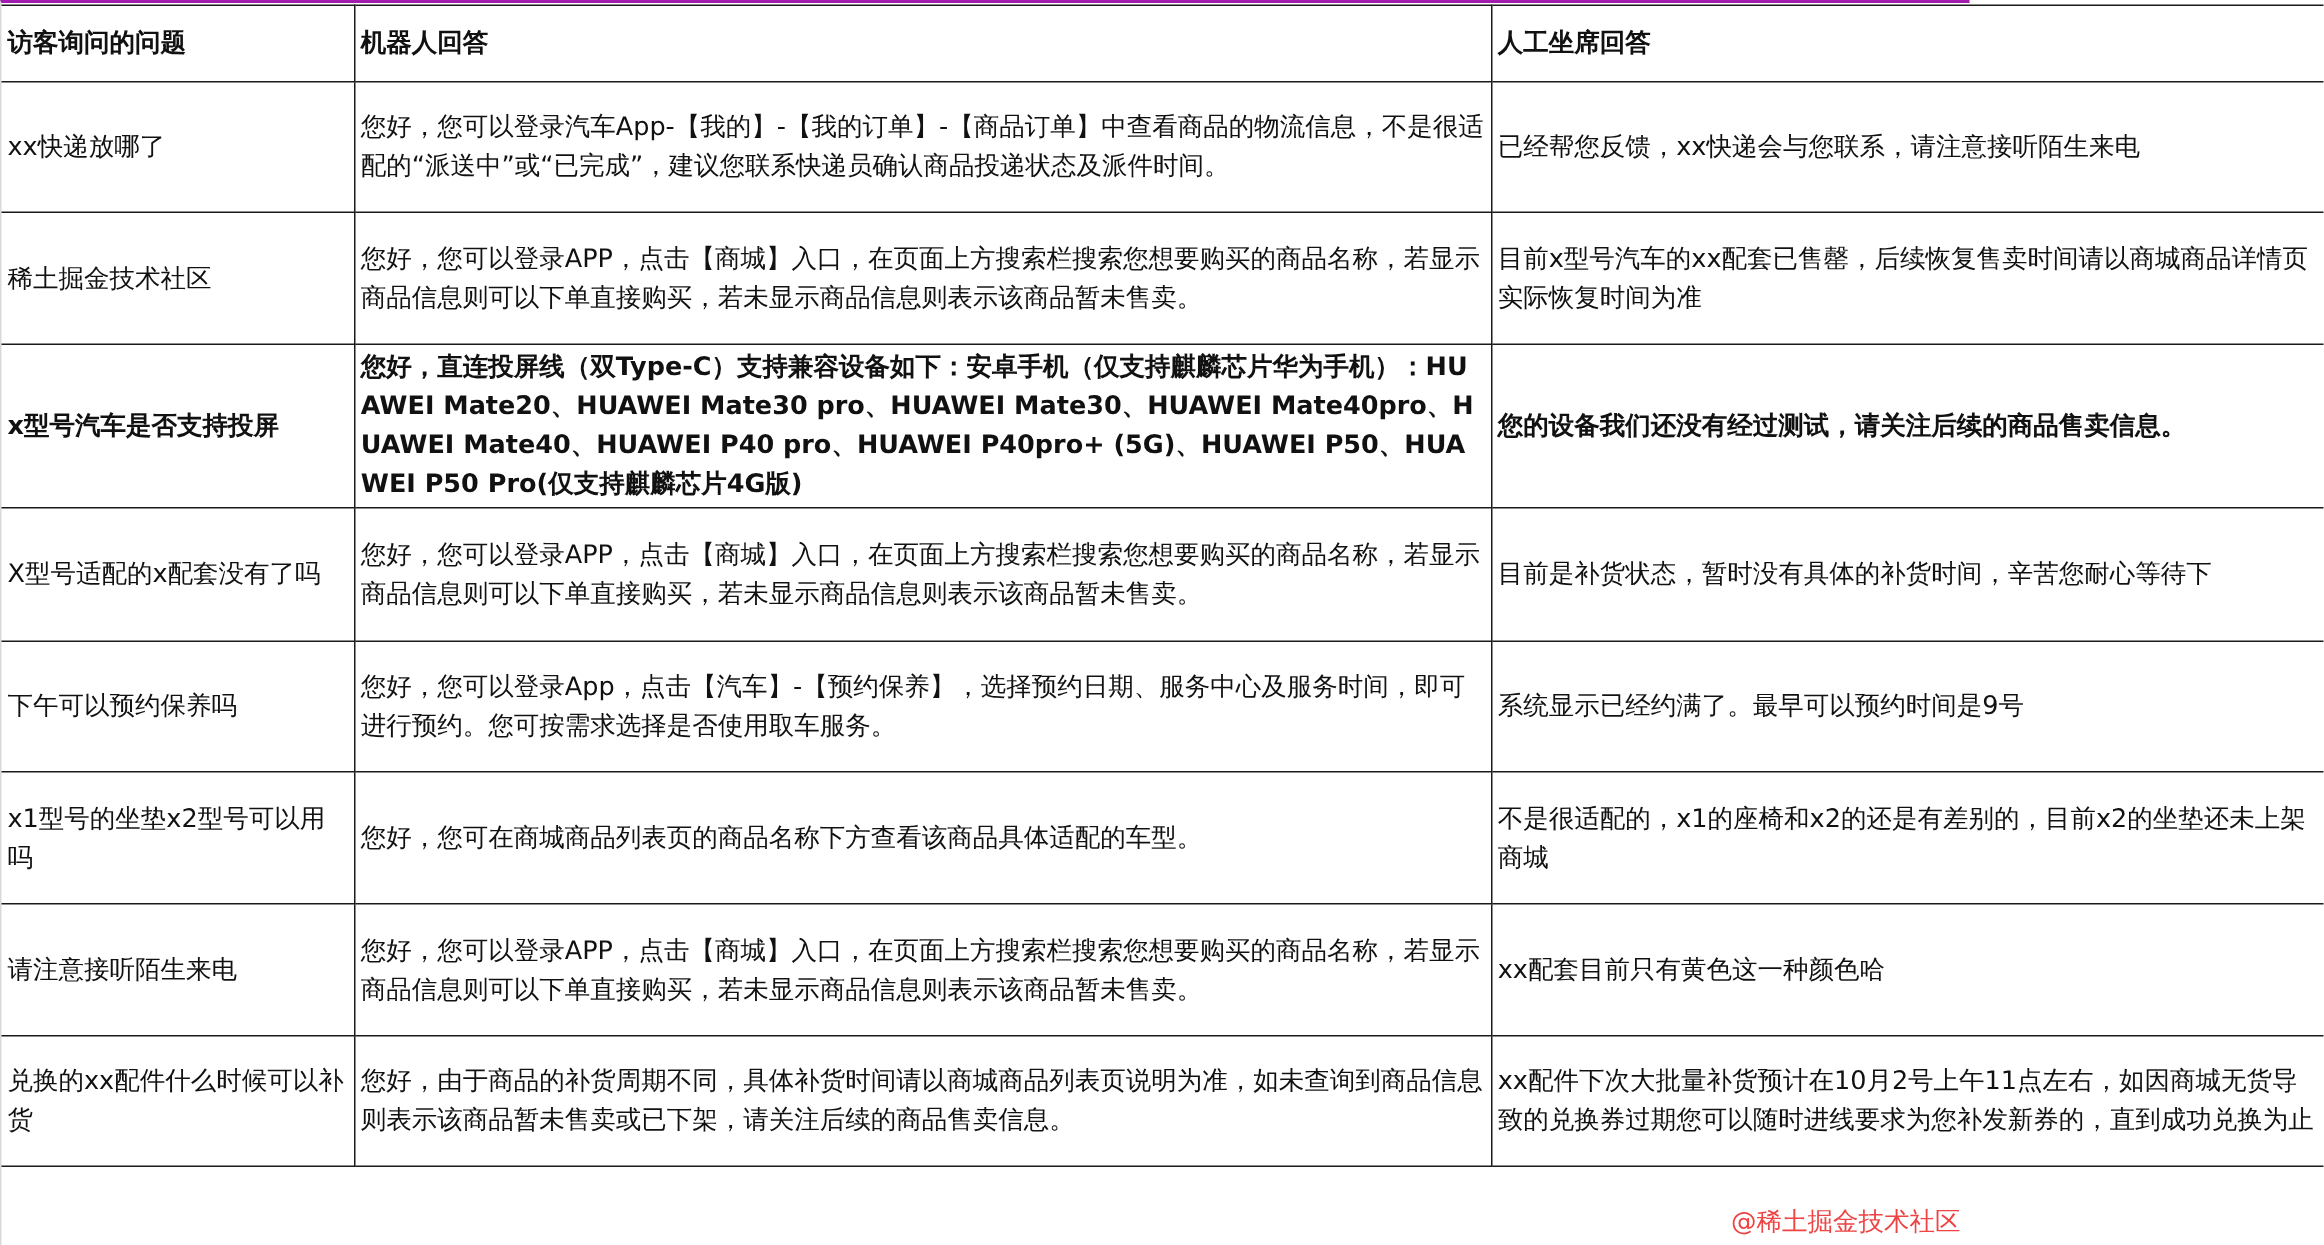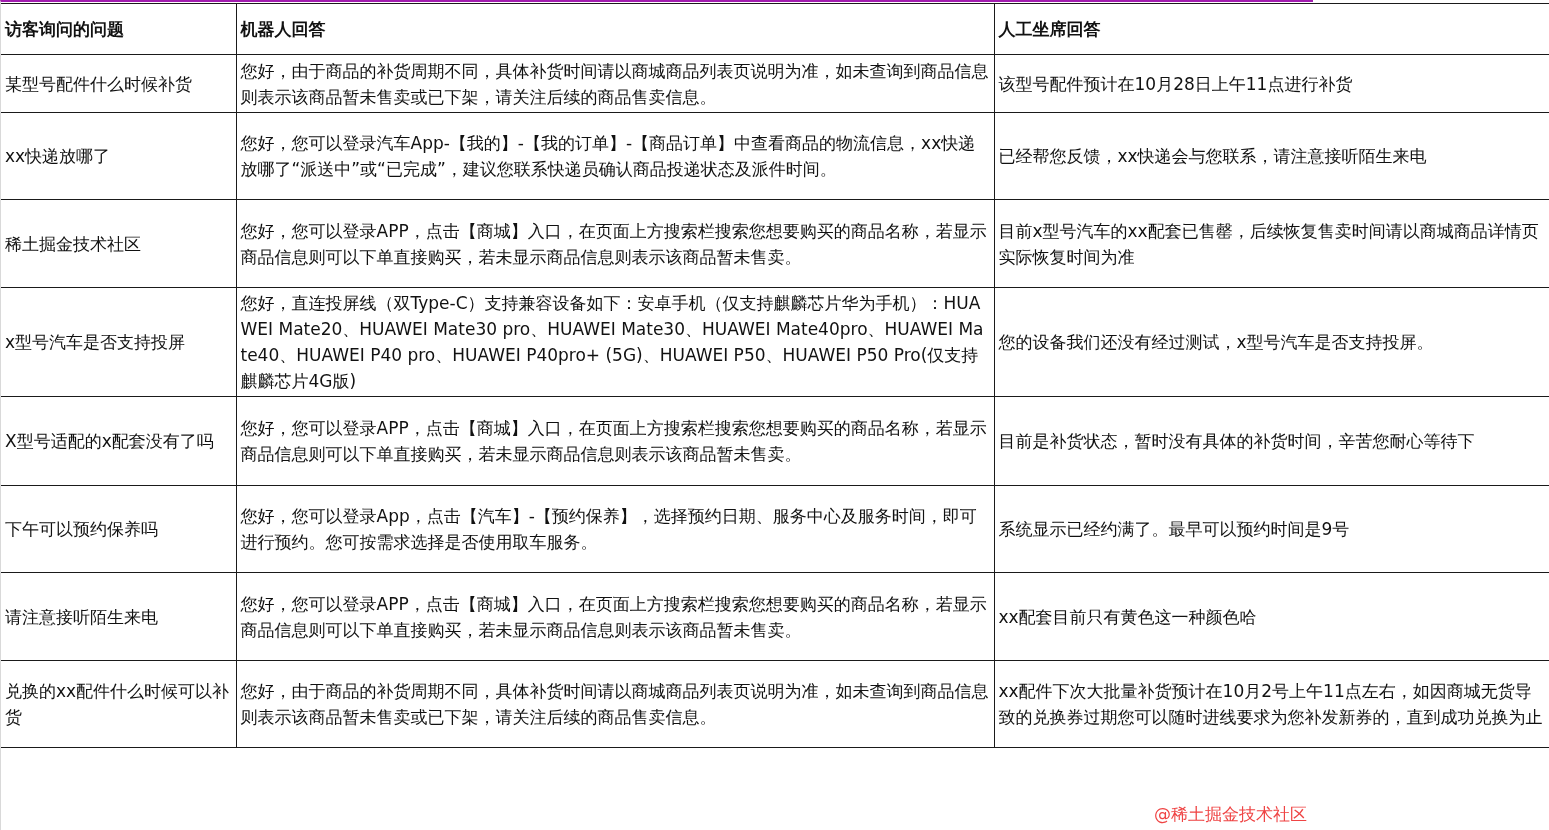--- a/index.html
+++ b/index.html
@@ -53,21 +53,21 @@
     }
     table.qa td:first-child, table.qa th:first-child {
       border-left: none;
     }
     table.qa td:last-child, table.qa th:last-child {
       border-right: 1px solid #1a1a1a;
     }
     tr.r1 td { height: 53px; }
     tr.r2 td { height: 82px; }
     tr.r3 td { height: 83px; }
-    tr.r4 td { height: 99px; }
+    tr.r4 td { height: 99px; font-weight: bold; }
     tr.r5 td { height: 84px; }
     tr.r6 td { height: 82px; }
     tr.r7 td { height: 83px; }
     tr.r8 td { height: 83px; }
     tr.r9 td { height: 82px; }
     .watermark {
       position: absolute;
       right: 6px;
       bottom: 4px;
       font-size: 17px;
@@ -87,49 +87,49 @@
         <col class="c3">
     </colgroup>
     <thead>
       <tr>
         <th>访客询问的问题</th>
         <th>机器人回答</th>
         <th>人工坐席回答</th>
       </tr>
     </thead>
     <tbody>
-      <tr class="r1">
-        <td>某型号配件什么时候补货</td>
-        <td>您好，由于商品的补货周期不同，具体补货时间请以商城商品列表页说明为准，如未查询到商品信息则表示该商品暂未售卖或已下架，请关注后续的商品售卖信息。</td>
-        <td>该型号配件预计在10月28日上午11点进行补货</td>
-      </tr>
       <tr class="r2">
         <td>xx快递放哪了</td>
-        <td>您好，您可以登录汽车App-【我的】-【我的订单】-【商品订单】中查看商品的物流信息，xx快递放哪了“派送中”或“已完成”，建议您联系快递员确认商品投递状态及派件时间。</td>
+        <td>您好，您可以登录汽车App-【我的】-【我的订单】-【商品订单】中查看商品的物流信息，不是很适配的“派送中”或“已完成”，建议您联系快递员确认商品投递状态及派件时间。</td>
         <td>已经帮您反馈，xx快递会与您联系，请注意接听陌生来电</td>
       </tr>
       <tr class="r3">
         <td>稀土掘金技术社区</td>
         <td>您好，您可以登录APP，点击【商城】入口，在页面上方搜索栏搜索您想要购买的商品名称，若显示商品信息则可以下单直接购买，若未显示商品信息则表示该商品暂未售卖。</td>
         <td>目前x型号汽车的xx配套已售罄，后续恢复售卖时间请以商城商品详情页实际恢复时间为准</td>
       </tr>
       <tr class="r4">
         <td>x型号汽车是否支持投屏</td>
         <td>您好，直连投屏线（双Type-C）支持兼容设备如下：安卓手机（仅支持麒麟芯片华为手机）：HUAWEI Mate20、HUAWEI Mate30 pro、HUAWEI Mate30、HUAWEI Mate40pro、HUAWEI Mate40、HUAWEI P40 pro、HUAWEI P40pro+ (5G)、HUAWEI P50、HUAWEI P50 Pro(仅支持麒麟芯片4G版)</td>
-        <td>您的设备我们还没有经过测试，x型号汽车是否支持投屏。</td>
+        <td>您的设备我们还没有经过测试，请关注后续的商品售卖信息。</td>
       </tr>
       <tr class="r5">
         <td>X型号适配的x配套没有了吗</td>
         <td>您好，您可以登录APP，点击【商城】入口，在页面上方搜索栏搜索您想要购买的商品名称，若显示商品信息则可以下单直接购买，若未显示商品信息则表示该商品暂未售卖。</td>
         <td>目前是补货状态，暂时没有具体的补货时间，辛苦您耐心等待下</td>
       </tr>
       <tr class="r6">
         <td>下午可以预约保养吗</td>
         <td>您好，您可以登录App，点击【汽车】-【预约保养】，选择预约日期、服务中心及服务时间，即可进行预约。您可按需求选择是否使用取车服务。</td>
         <td>系统显示已经约满了。最早可以预约时间是9号</td>
+      </tr>
+      <tr class="r7">
+        <td>x1型号的坐垫x2型号可以用吗</td>
+        <td>您好，您可在商城商品列表页的商品名称下方查看该商品具体适配的车型。</td>
+        <td>不是很适配的，x1的座椅和x2的还是有差别的，目前x2的坐垫还未上架商城</td>
       </tr>
       <tr class="r8">
         <td>请注意接听陌生来电</td>
         <td>您好，您可以登录APP，点击【商城】入口，在页面上方搜索栏搜索您想要购买的商品名称，若显示商品信息则可以下单直接购买，若未显示商品信息则表示该商品暂未售卖。</td>
         <td>xx配套目前只有黄色这一种颜色哈</td>
       </tr>
       <tr class="r9">
         <td>兑换的xx配件什么时候可以补货</td>
         <td>您好，由于商品的补货周期不同，具体补货时间请以商城商品列表页说明为准，如未查询到商品信息则表示该商品暂未售卖或已下架，请关注后续的商品售卖信息。</td>
         <td>xx配件下次大批量补货预计在10月2号上午11点左右，如因商城无货导致的兑换券过期您可以随时进线要求为您补发新券的，直到成功兑换为止</td>

